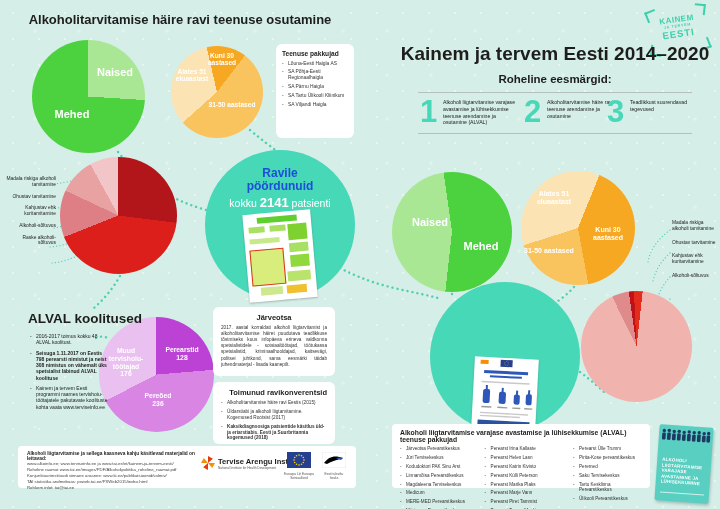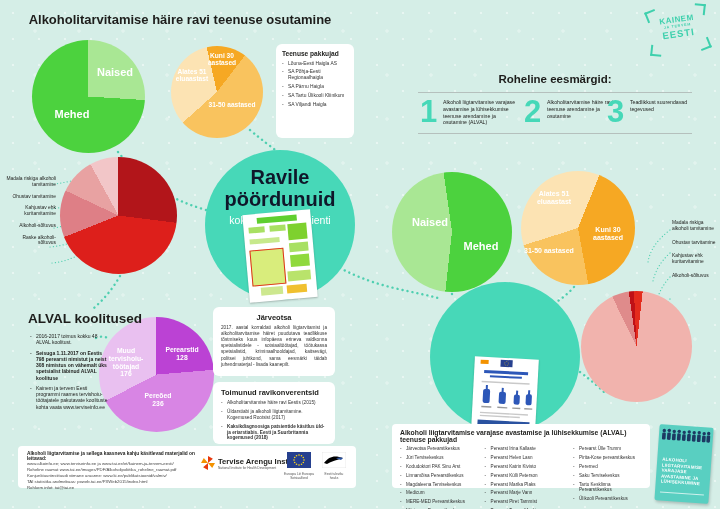--- a/index.html
+++ b/index.html
@@ -10,21 +10,21 @@
                      radial-gradient(rgba(255,255,255,.3) 1.4px,transparent 2px);
     background-size:26px 26px,44px 44px;background-position:0 0,13px 9px;}
   .dots{position:absolute;inset:0;z-index:0;pointer-events:none;}
   .dots path{fill:none;stroke:#3fcbaa;stroke-linecap:round;}
   .dots .trail{stroke-width:2.4;stroke-dasharray:0.1 5;opacity:.9;}
   .dots .leader{stroke-width:1.2;stroke-dasharray:0.1 3.2;opacity:.9;}
 
   .pie{position:absolute;border-radius:50%;z-index:1;}
   .plabel{position:absolute;z-index:3;color:#fff;font-weight:700;text-align:center;line-height:1.1;}
   .circle{position:absolute;border-radius:50%;background:#47d8b8;z-index:2;text-align:center;}
-  .c-big{color:#0f172a;font-weight:700;font-size:20px;line-height:1.08;padding-top:17px;}
+  .c-big{color:#1d4ed8;font-weight:700;font-size:12px;line-height:1.08;padding-top:17px;}
   .c-sub{color:#fff;font-size:10.5px;margin-top:2px;}
   .c-sub b{font-size:13px;}
   .box{position:absolute;background:#fff;border-radius:6px;z-index:2;}
   .box-title{font-weight:700;}
   .li{position:relative;padding-left:6px;margin-bottom:3px;}
   .li .dash{position:absolute;left:0;top:0;}
   .li.bold{font-weight:700;}
 
   
   #l-title{position:absolute;left:28px;top:12px;width:304px;text-align:center;font-size:13px;font-weight:700;z-index:2;}
@@ -47,21 +47,21 @@
   #koolitused-bullets .li{margin-bottom:4px;}
   #pie-tr{left:99px;top:317px;width:115px;height:115px;}
   .pvlabel{position:absolute;z-index:3;color:#fff;text-align:center;line-height:1.15;font-size:6.8px;font-weight:700;}
   #lbl-perearstid{left:153px;top:346px;width:58px;}
   #lbl-pereoed{left:128px;top:392px;width:60px;}
   #lbl-muud{left:102px;top:347px;width:48px;}
   #infopaevad{left:213px;top:307px;width:122px;height:69px;padding:6px 8px;box-sizing:border-box;}
   #infopaevad .box-title{font-size:7.5px;text-align:center;margin-bottom:3px;}
   #infopaevad .body{font-size:4.7px;line-height:1.3;color:#333;text-align:justify;}
   #konverentsid{left:213px;top:382px;width:122px;height:62px;padding:6px 8px;box-sizing:border-box;}
-  #konverentsid .box-title{font-size:7.5px;text-align:left;margin-bottom:3px;}
+  #konverentsid .box-title{font-size:7.5px;text-align:right;margin-bottom:3px;}
   #konverentsid .dashlist{font-size:4.7px;line-height:1.25;color:#333;}
   #footer{left:18px;top:446px;width:338px;height:42px;border-radius:4px;padding:5px 8px;box-sizing:border-box;}
   #f-text{position:absolute;left:9px;top:5px;width:168px;}
   .f-head{font-size:4.8px;font-weight:700;margin-bottom:1px;}
   #f-text .li{padding-left:0;margin-bottom:1px;font-size:4.3px;color:#444;line-height:1.15;}
   #tai-logo{position:absolute;left:183px;top:10px;display:flex;align-items:center;gap:3px;}
   .tai-name{font-size:7.6px;font-weight:700;}
   .tai-sub{font-size:3.2px;color:#555;}
   #eu-logo{position:absolute;left:266px;top:6px;width:30px;text-align:center;}
   #ee-logo{position:absolute;left:302px;top:6px;width:28px;text-align:center;}
@@ -291,20 +291,21 @@
   <div id="ktlogo">
     <span class="br b1"></span>
     <span class="br b2"></span>
     <span class="br b3"></span>
     <span class="br b4"></span>
     <div class="kt1">KAINEM</div>
     <div class="kt2">JA TERVEM</div>
     <div class="kt3">EESTI</div>
   </div>
 
+  <div id="r-title">Kainem ja tervem Eesti 2014–2020</div>
   <div id="r-sub">Roheline eesmärgid:</div>
   <div class="rule" id="rule1"></div>
   <div class="rule" id="rule2"></div>
 
   <div class="gnum" id="g1n">1</div>
   <div class="gtext" id="g1t">Alkoholi liigtarvitamise varajase avastamise ja lühisekkumise teenuse arendamine ja osutamine (ALVAL)</div>
   <div class="gnum" id="g2n">2</div>
   <div class="gtext" id="g2t">Alkoholitarvitamise häire ravi teenuse arendamine ja osutamine</div>
   <div class="gnum" id="g3n">3</div>
   <div class="gtext" id="g3t">Teadlikkust suurendavad tegevused</div>

